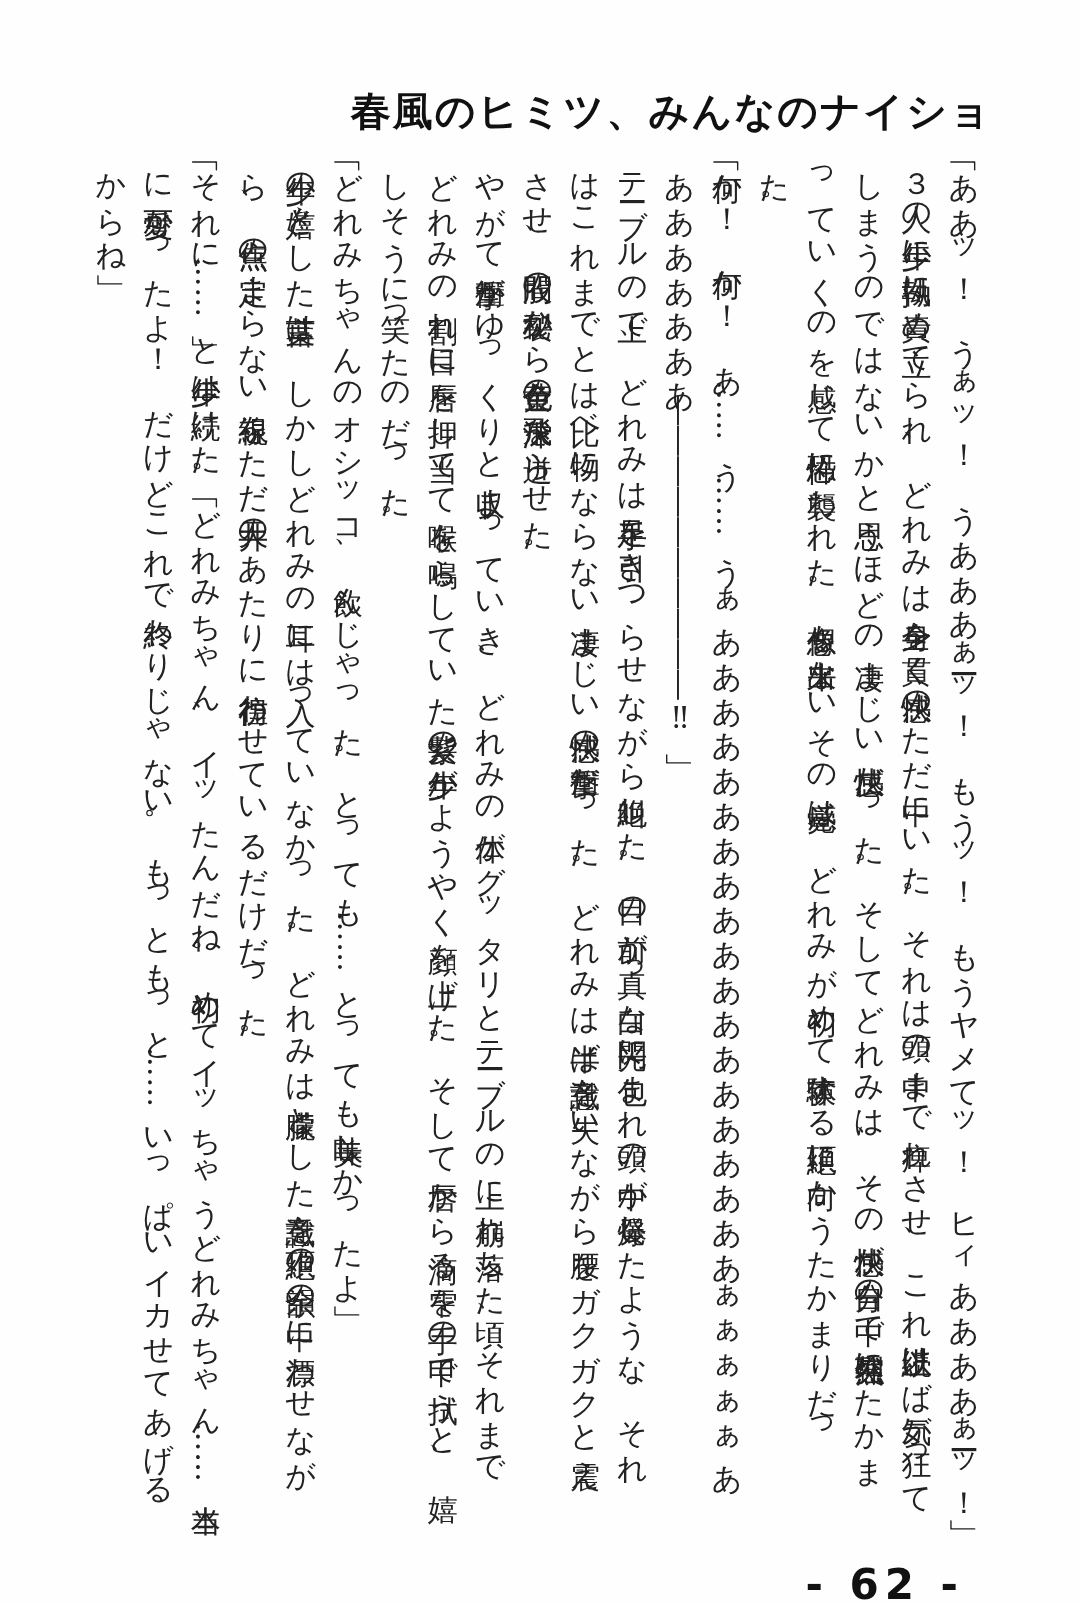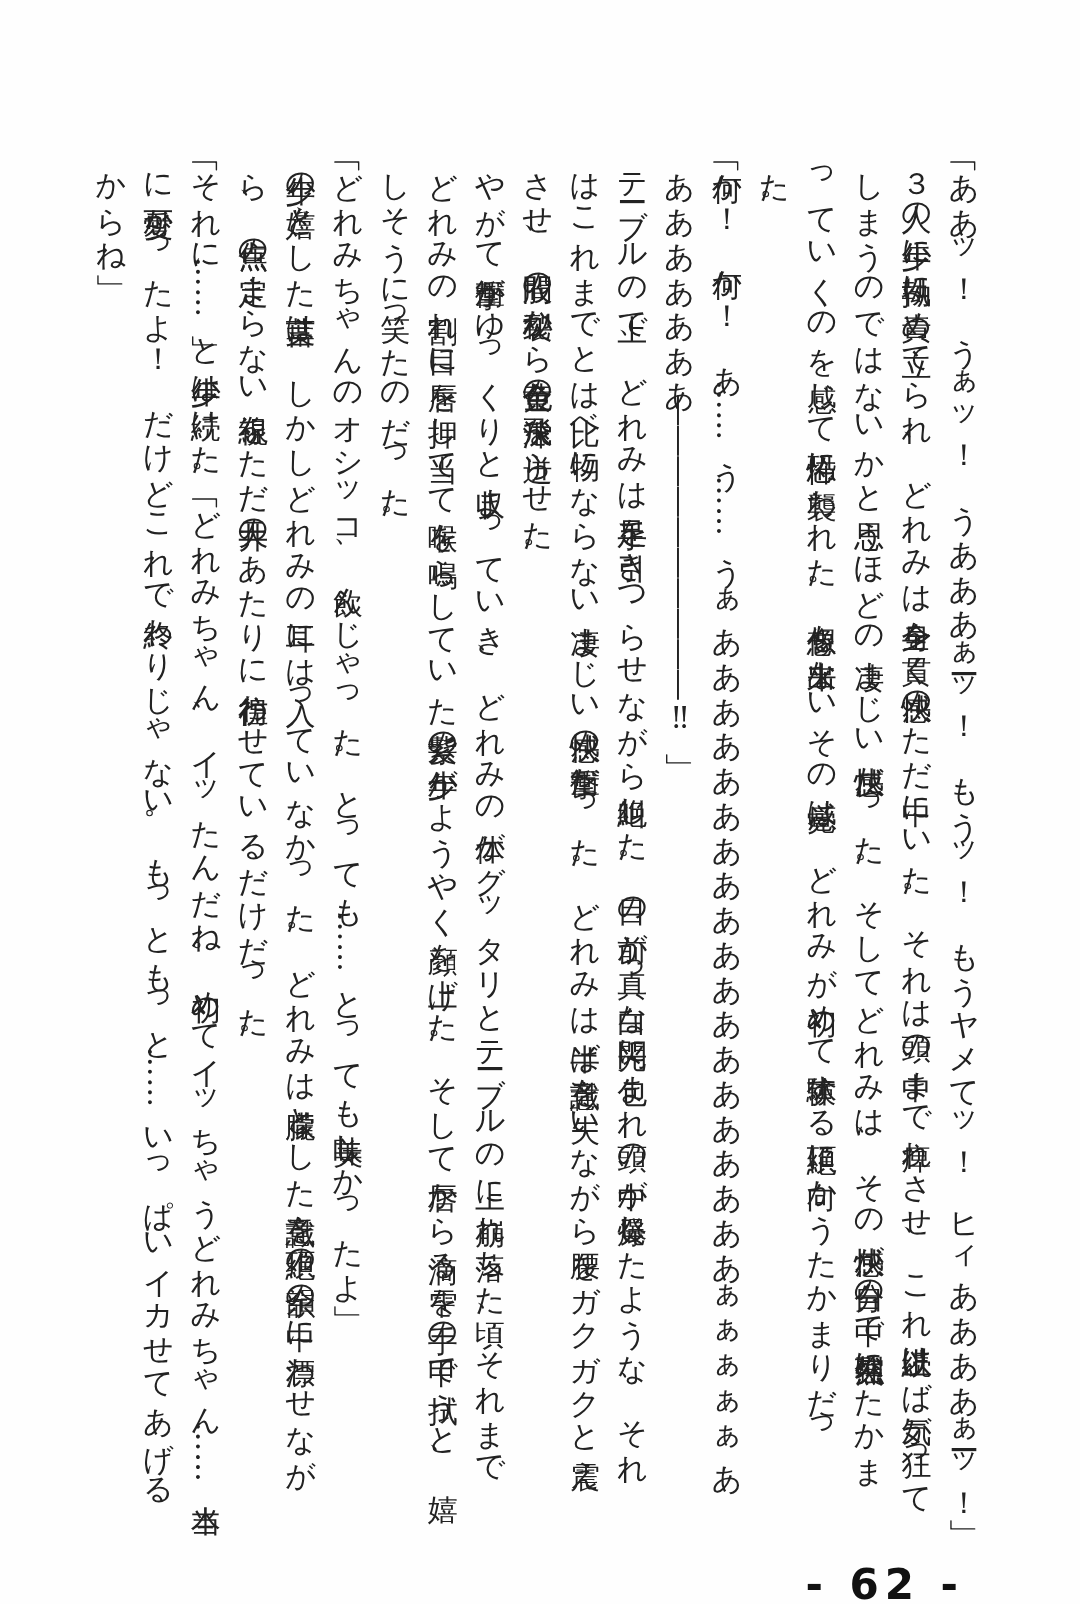--- a/index.html
+++ b/index.html
@@ -54,20 +54,21 @@
     letter-spacing: 6px;
     color: #111;
     white-space: nowrap;
   }
 </style>
 </head>
 <body>
 
 <div class="page">
 
+  <h1 class="title">春風のヒミツ、みんなのナイショ</h1>
 
   <div class="body-text">
     <p>「ああッ！　うぁッ！　うあああぁーッ！　もうッ！　もうヤメてッ！　ヒィああああぁーッ！」</p>
     <p>３人の少年に執拗に責め立てられ、どれみは全身を貫く快感のただ中にいた。それは頭の中まで痺れさせ、これ以上続けば気が狂ってしまうのではないかと思うほどの凄まじい快感だった。そしてどれみは、その快感が自分の中で突然強烈にたかまっていくのを感じて恐怖に襲われた。想像も出来ないその感覚は、どれみが初めて体験する絶頂に向かうたかまりだった。</p>
     <p>「何か！　何か！　あ……う……うぁあああああああああああああああああああぁぁぁぁぁああああああああ――――――――――‼」</p>
     <p>テーブルの上で、どれみは手足を引きつらせながら絶叫した。目の前が真っ白な閃光に包まれ頭の中が爆発したような、それはこれまでとは比べ物にならない凄まじい快感の衝撃だった。どれみは半ば意識を失いながら腰をガクガクと震えさせ、股間の秘裂から黄金色の飛沫を迸らせた。</p>
     <p>やがて衝撃がゆっくりと収まっていき、どれみの体がグッタリとテーブルの上に崩れ落ちた頃、それまでどれみの割れ目に唇を押し当てて喉を鳴らしていた紫髪の少年がようやく顔を上げた。そして唇から滴る雫を手の甲で拭うと、嬉しそうに笑ったのだった。</p>
     <p>「どれみちゃんのオシッコ、飲んじゃった。とっても……とっても美味しかったよ」</p>
     <p>少年の嬉々とした言葉は、しかしどれみの耳には入っていなかった。どれみは朦朧とした意識を絶頂の余韻の中に漂わせながら、焦点の定まらない視線をただ天井のあたりに彷徨わせているだけだった。</p>
     <p>「それに……」と少年は続けた。「どれみちゃん、イッたんだね。初めてイッちゃうどれみちゃん……本当に可愛かったよ！　だけどこれで終わりじゃない。もっともっと……いっぱいイカせてあげるからね」</p>

